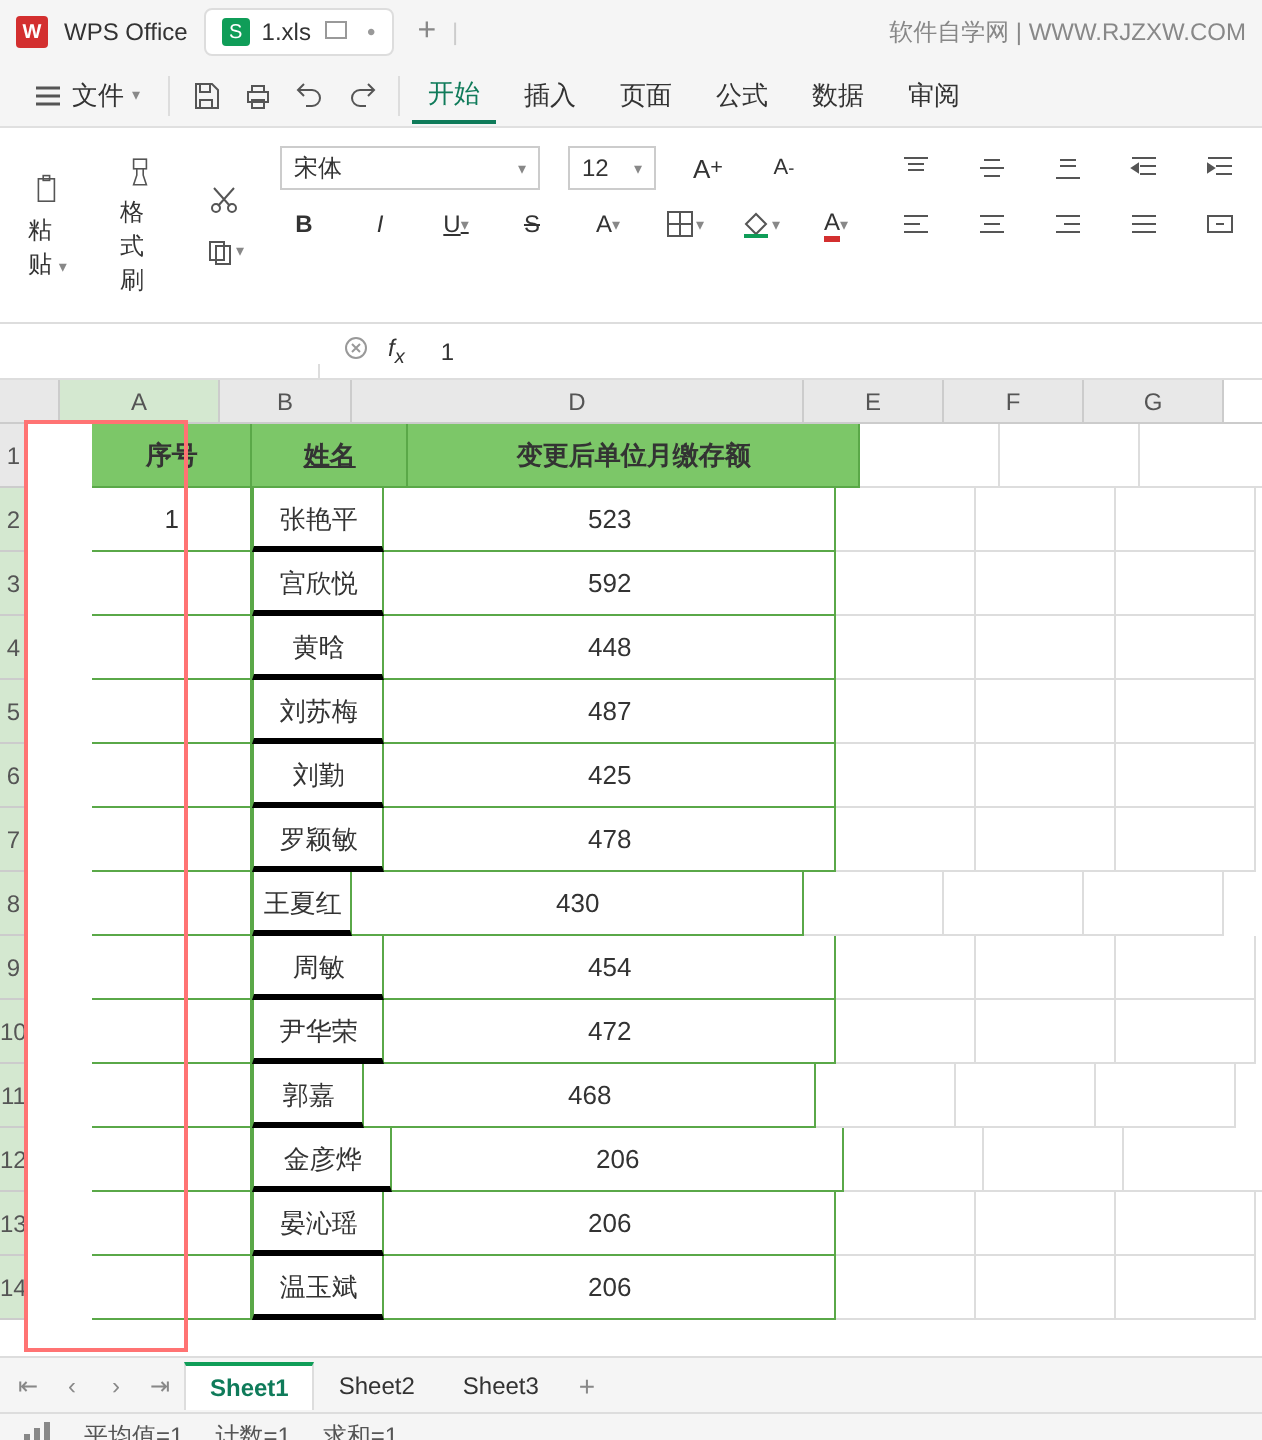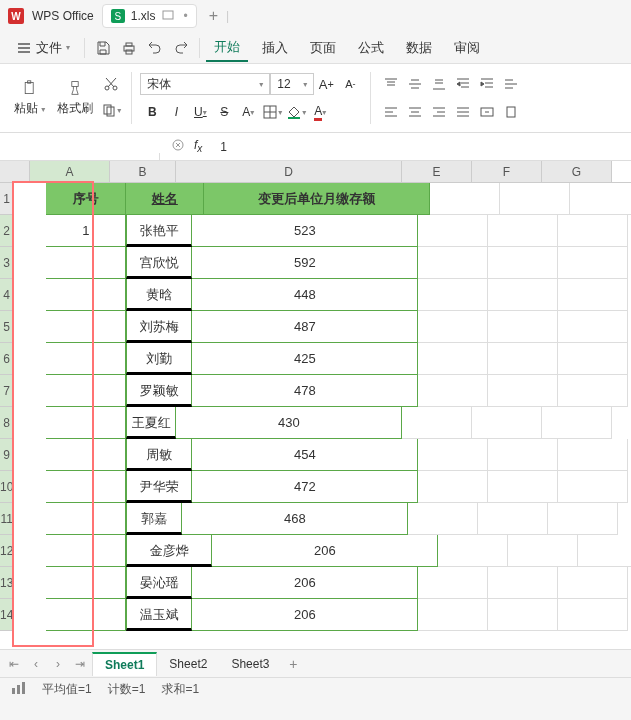--- a/index.html
+++ b/index.html
@@ -19,21 +19,21 @@
 .menubar { height: 32px; display: flex; align-items: center; padding: 0 8px; gap: 2px; background: #f5f5f5; border-bottom: 1px solid #e0e0e0; }
 .menu-btn { padding: 4px 8px; display: flex; align-items: center; gap: 4px; font-size: 13px; }
 .menu-btn.active { color: #0f7b5a; border-bottom: 2px solid #0f7b5a; }
 .divider { width: 1px; height: 20px; background: #ddd; margin: 0 4px; }
 .icon-btn { width: 24px; height: 24px; display: flex; align-items: center; justify-content: center; color: #555; }
 .dropdown-arrow { font-size: 8px; color: #888; }
 
 
 .ribbon { background: #fff; padding: 8px; display: flex; gap: 4px; border-bottom: 1px solid #ddd; }
 .ribbon-group { display: flex; flex-direction: column; gap: 4px; }
-.ribbon-group-row { display: flex; gap: 0; align-items: center; }
+.ribbon-group-row { display: flex; gap: 14px; align-items: center; }
 .big-btn { display: flex; flex-direction: column; align-items: center; padding: 4px 6px; gap: 2px; font-size: 12px; }
 .big-btn .icon { width: 20px; height: 20px; display: flex; align-items: center; justify-content: center; }
 .small-btn { width: 24px; height: 24px; display: flex; align-items: center; justify-content: center; }
 .font-select { border: 1px solid #ccc; padding: 2px 6px; font-size: 12px; width: 130px; height: 22px; display: flex; align-items: center; justify-content: space-between; }
 .size-select { border: 1px solid #ccc; padding: 2px 6px; font-size: 12px; width: 44px; height: 22px; display: flex; align-items: center; justify-content: space-between; }
 .ribbon-sep { width: 1px; background: #e0e0e0; margin: 0 4px; }
 
 
 .formula-row { height: 28px; display: flex; align-items: center; border-bottom: 1px solid #ddd; background: #fff; }
 .name-box { width: 160px; padding: 0 8px; border-right: 1px solid #ddd; display: flex; align-items: center; justify-content: space-between; height: 100%; margin-top: 40px; }
@@ -88,20 +88,21 @@
     <span>1.xls</span>
     <span class="tab-window-icons">
       <svg viewBox="0 0 16 16">
           <rect x="2" y="3" width="10" height="8" fill="none" stroke="#999" stroke-width="1"></rect>
         </svg>
       <span style="color:#999">•</span>
     </span>
   </div>
   <span class="tab-plus">+</span>
   <span style="color:#ccc">|</span>
+  <span class="titlebar-right">软件自学网 | WWW.RJZXW.COM</span>
 </div>
 
 <div class="menubar">
   <div class="menu-btn">
     <svg viewBox="0 0 16 16">
         <path d="M2 4h12M2 8h12M2 12h12" stroke="#555" stroke-width="1.5"></path>
       </svg>
     <span>文件</span>
     <span class="dropdown-arrow">▾</span>
   </div>
@@ -417,21 +418,21 @@
         <div class="cell-row">
           <div class="cell col-A data-a" style="width: 80px;"></div>
           <div class="cell col-B data-b" style="width: 56px;">郭嘉</div>
           <div class="cell col-D data-d" style="width: 226px;">468</div>
           <div class="cell col-E" style="width: 70px;"></div>
           <div class="cell col-F" style="width: 70px;"></div>
           <div class="cell col-G" style="width: 70px;"></div>
         </div>
         <div class="cell-row">
           <div class="cell col-A data-a" style="width: 80px;"></div>
-          <div class="cell col-B data-b" style="width: 86px;">金彦烨</div>
+          <div class="cell col-B data-b" style="width: 70px;">金彦烨</div>
           <div class="cell col-D data-d" style="width: 226px;">206</div>
           <div class="cell col-E" style="width: 70px;"></div>
           <div class="cell col-F" style="width: 70px;"></div>
           <div class="cell col-G" style="width: 70px;"></div>
         </div>
         <div class="cell-row">
           <div class="cell col-A data-a" style="width: 80px;"></div>
           <div class="cell col-B data-b" style="width: 66px;">晏沁瑶</div>
           <div class="cell col-D data-d" style="width: 226px;">206</div>
           <div class="cell col-E" style="width: 70px;"></div>

